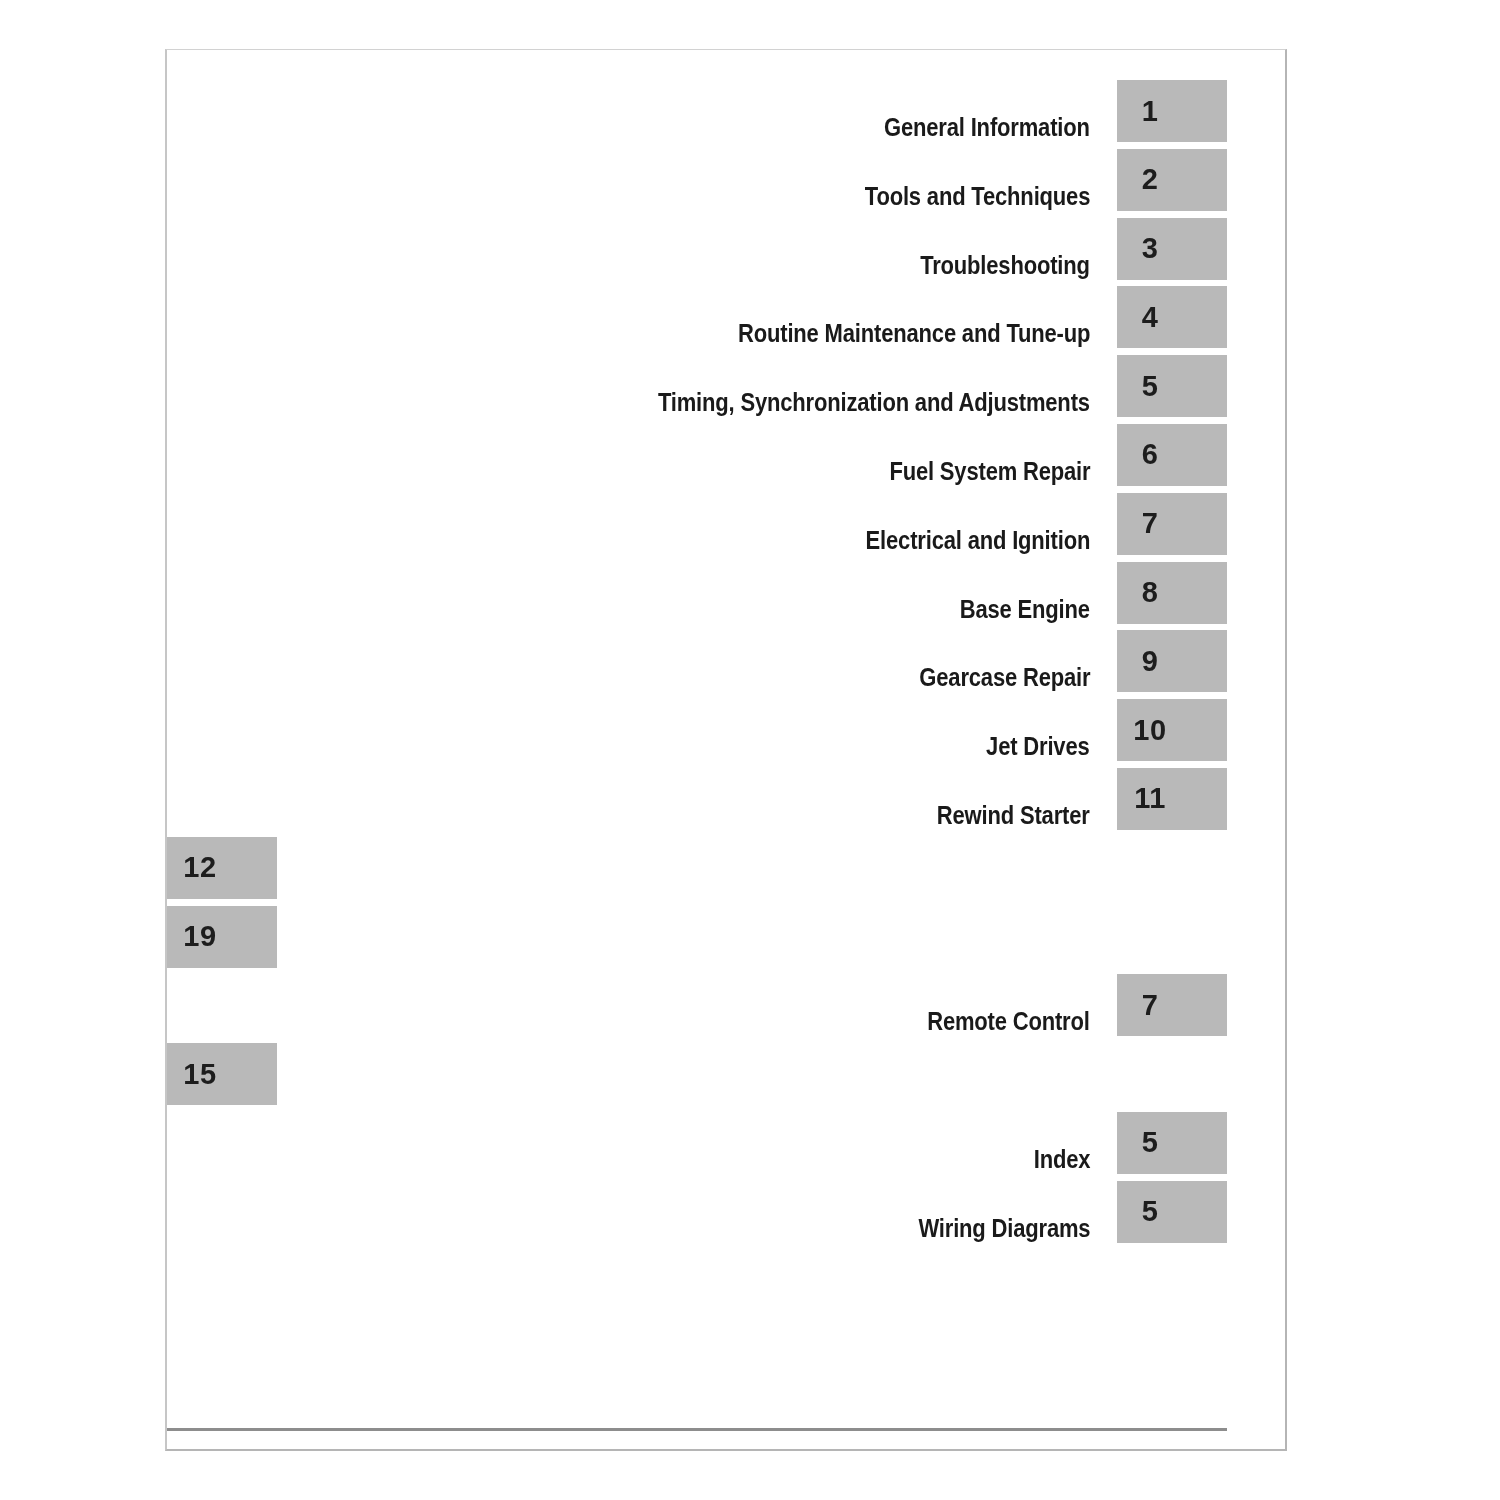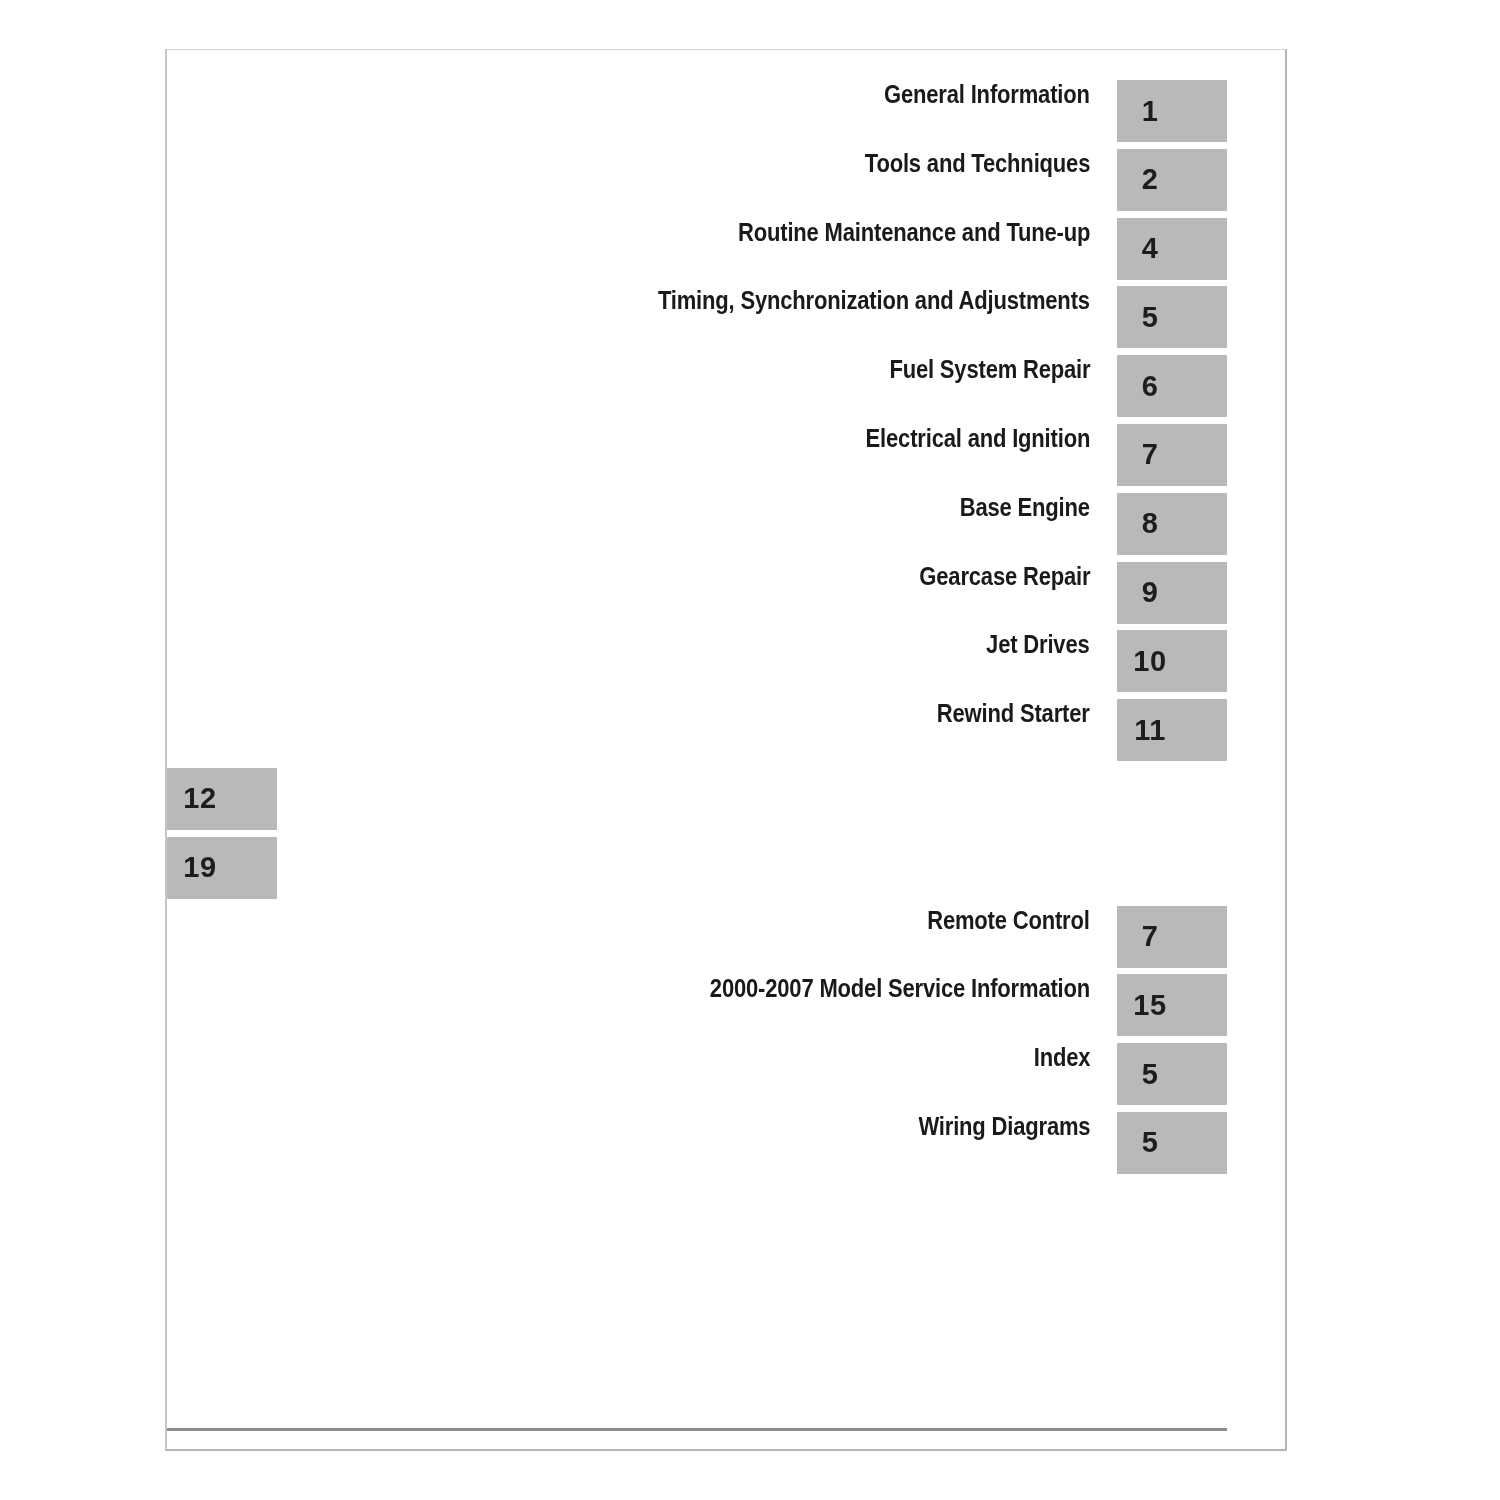--- a/index.html
+++ b/index.html
@@ -38,21 +38,21 @@
     row-gap: 6.8px;
   }
   .row {
     display: flex;
     align-items: stretch;
     height: 62px;
   }
   .label {
     flex: 1 1 auto;
     display: flex;
-    align-items: flex-start;
+    align-items: flex-end;
     justify-content: flex-end;
     padding-right: 27px;
     overflow: visible;
   }
   .label-text {
     display: inline-block;
     transform: scaleX(0.88);
     transform-origin: right center;
     font-size: 25px;
     font-weight: bold;
@@ -99,20 +99,28 @@
 
   <div class="row">
     <div class="label">
       <span class="label-text">Tools and Techniques</span>
     </div>
     <div class="tab">
       <span class="tab-num">2</span>
     </div>
   </div>
 
+  <div class="row">
+    <div class="label">
+      <span class="label-text">Troubleshooting</span>
+    </div>
+    <div class="tab">
+      <span class="tab-num">3</span>
+    </div>
+  </div>
 
   <div class="row">
     <div class="label">
       <span class="label-text">Routine Maintenance and Tune-up</span>
     </div>
     <div class="tab">
       <span class="tab-num">4</span>
     </div>
   </div>
 
@@ -194,23 +202,20 @@
   <div class="row">
     <div class="label">
       <span class="label-text">Remote Control</span>
     </div>
     <div class="tab">
       <span class="tab-num">7</span>
     </div>
   </div>
 
   <div class="row">
-    <div class="label">
-      <span class="label-text">2000-2007 Model Service Information</span>
-    </div>
     <div class="tab">
       <span class="tab-num">15</span>
     </div>
   </div>
 
   <div class="row">
     <div class="label">
       <span class="label-text">Index</span>
     </div>
     <div class="tab">

